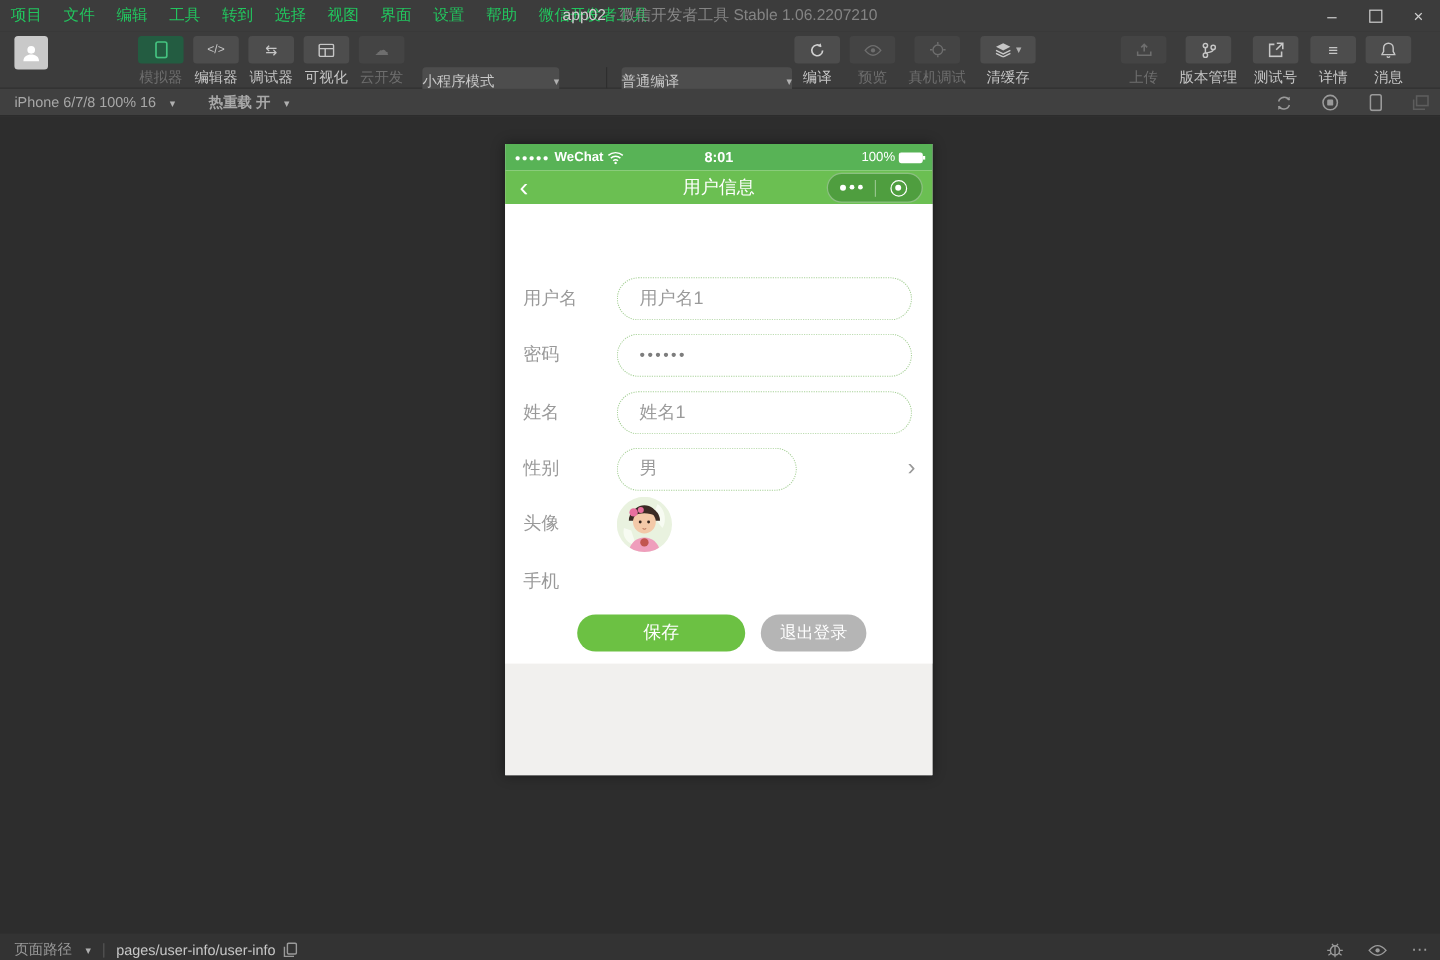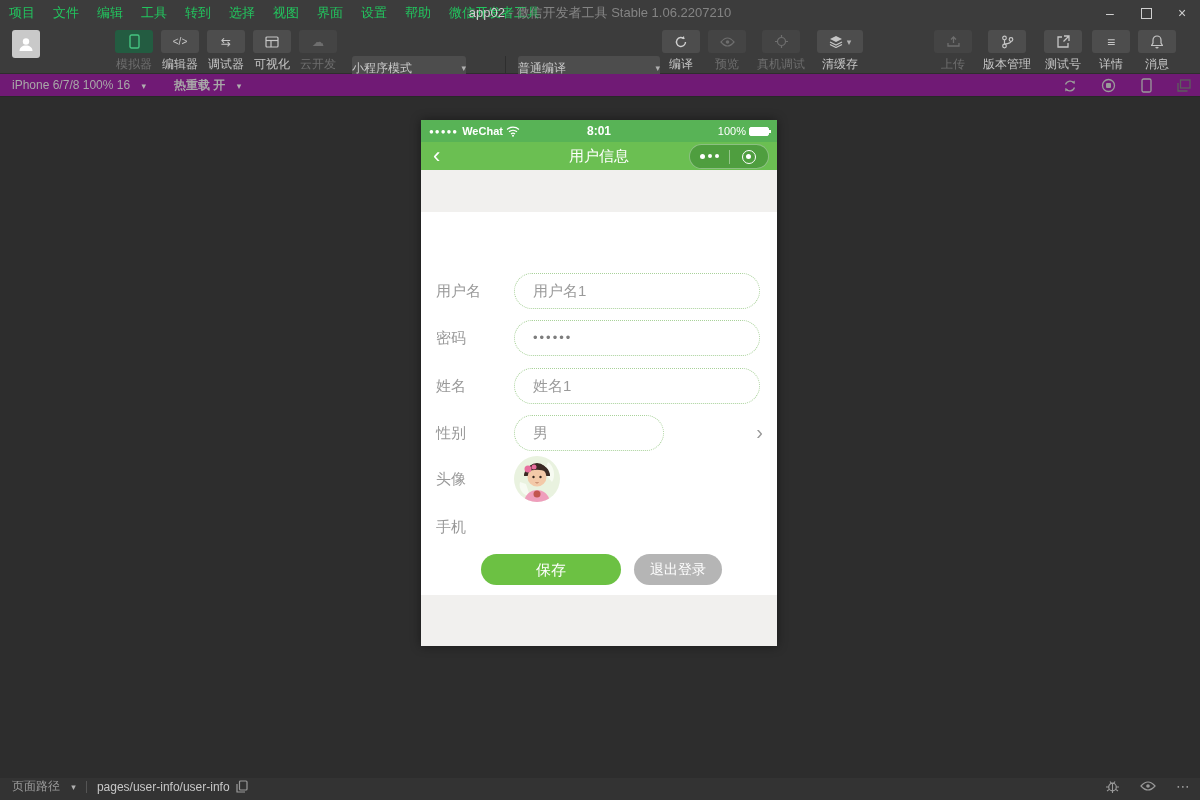--- a/index.html
+++ b/index.html
@@ -24,21 +24,21 @@
   .tb-iconbtn { width:38px; height:23px; border-radius:3px; background:#4d4d4d; display:flex; align-items:center; justify-content:center; color:#c6c6c6; font-size:12px; }
   .tb-iconbtn.green { background:#235c41; color:#45c380; }
   .tb-iconbtn.disabled { background:#444444; color:#6e6e6e; }
   .tb-label { font-size:12px; color:#c6c6c6; margin-top:3px; white-space:nowrap; }
   .tb-label.dim { color:#6e6e6e; }
   .tb-dropdown { position:absolute; top:30px; height:24px; background:#4d4d4d; border-radius:3px; color:#c8c8c8; font-size:12px; display:flex; align-items:center; padding:0 0; justify-content:space-between; }
   .caret { font-size:9px; color:#b0b0b0; margin-left:8px; }
   .tb-sep { position:absolute; left:505px; top:30px; width:1px; height:24px; background:#2e2e2e; }
 
   
-  .simbar { position:absolute; left:0; top:74px; width:1200px; height:23px; background:#701a75; border-bottom:1px solid #282828; display:flex; align-items:center; color:#a8a8a8; font-size:12px; }
+  .simbar { position:absolute; left:0; top:74px; width:1200px; height:23px; background:#404040; border-bottom:1px solid #282828; display:flex; align-items:center; color:#a8a8a8; font-size:12px; }
   .simbar .device { margin-left:12px; }
   .simbar .hot { margin-left:28px;font-weight:bold; }
   .simbar-icons { position:absolute; right:8px; top:0; height:23px; display:flex; align-items:center; gap:22px; color:#9a9a9a; }
   .sb-ic { width:16px; height:16px; display:flex; align-items:center; justify-content:center; }
   .sb-ic.dim { color:#5d5d5d; }
 
   
   .phone { position:absolute; left:421px; top:120px; width:356px; height:526px; background:#fff; box-shadow:0 0 10px rgba(0,0,0,0.45); }
   .statusbar { height:22px; background:#58b356; color:#fff; display:flex; align-items:center; padding:0 8px; font-size:11px; position:relative; }
   .sig-dots { letter-spacing:1px; font-size:8px; margin-right:4px; }
@@ -52,33 +52,33 @@
   .capsule { position:absolute; right:8px; top:2px; width:80px; height:25px; background:#4f9e3f; border:1px solid rgba(255,255,255,0.35); border-radius:13px; display:flex; align-items:center; }
   .cap-dots { flex:1; display:flex; justify-content:center; gap:3px; }
   .cap-dots i { width:4px; height:4px; border-radius:50%; background:#fff; }
   .cap-dots i:first-child { width:5px; height:5px; }
   .cap-div { width:1px; height:14px; background:rgba(255,255,255,0.4); }
   .cap-rec { flex:1; display:flex; justify-content:center; }
   .cap-ring { width:14px; height:14px; border:1.5px solid #fff; border-radius:50%; display:flex; align-items:center; justify-content:center; }
   .cap-ring i { width:5px; height:5px; background:#fff; border-radius:50%; }
 
   .page { position:relative; height:476px; background:#f1f0ee; }
-  .form-sheet { position:absolute; left:0; top:0; width:100%; height:383px; background:#fff;margin-top:42px; }
+  .form-sheet { position:absolute; left:0; top:0; width:100%; height:383px; background:#fff; }
   .frow { position:absolute; left:0; width:100%; height:36px; }
   .frow .flabel { position:absolute; left:15px; top:0; height:36px; line-height:36px; color:#999; font-size:15px; }
   .finput { position:absolute; left:93px; top:0; width:246px; height:36px; border:1px dotted #a9d29a; border-radius:18px; color:#9a9a9a; font-size:15px; line-height:34px; padding-left:18px; background:#fff; }
   .finput.short { width:150px; }
   .frow .chev { position:absolute; right:14px; top:0; height:36px; line-height:34px; color:#999; font-size:20px; }
   .avatar-img { position:absolute; left:93px; width:46px; height:46px; border-radius:50%; overflow:hidden; }
   .btn-row { position:absolute; left:0; top:342px; width:100%; }
   .btn-save { position:absolute; left:60px; width:140px; height:31px; background:#6cc143; border-radius:16px; color:#fff; font-size:15px; text-align:center; line-height:31px; }
   .btn-logout { position:absolute; left:213px; width:88px; height:31px; background:#b5b5b5; border-radius:16px; color:#fff; font-size:14px; text-align:center; line-height:31px; }
 
   
-  .bottombar { position:absolute; left:0; top:778px; width:1200px; height:22px; background:#333333; display:flex; align-items:flex-start; font-size:12px; color:#9a9a9a; }
+  .bottombar { position:absolute; left:0; top:778px; width:1200px; height:22px; background:#333333; display:flex; align-items:flex-end; font-size:12px; color:#9a9a9a; }
   .bb-left { display:flex; align-items:center; margin-left:12px; gap:6px; }
   .bb-sep { width:1px; height:12px; background:#555; margin:0 4px; }
   .bb-path { color:#c8c8c8; }
   .bb-right { position:absolute; right:10px; display:flex; align-items:center; gap:20px; color:#9a9a9a; }
 
   svg { display:block; }
 </style>
 </head>
 <body>
 

